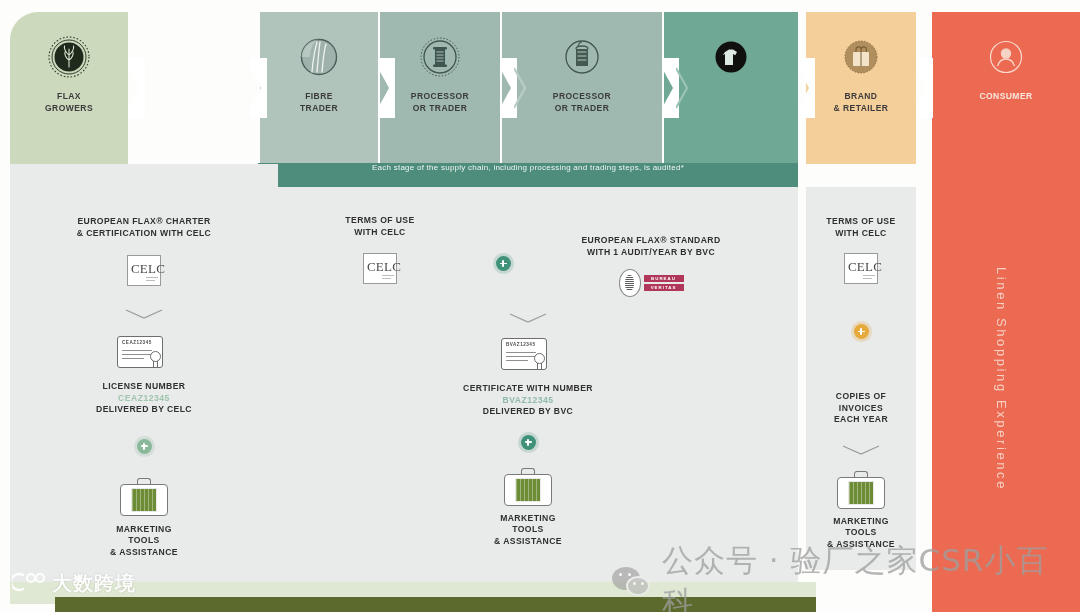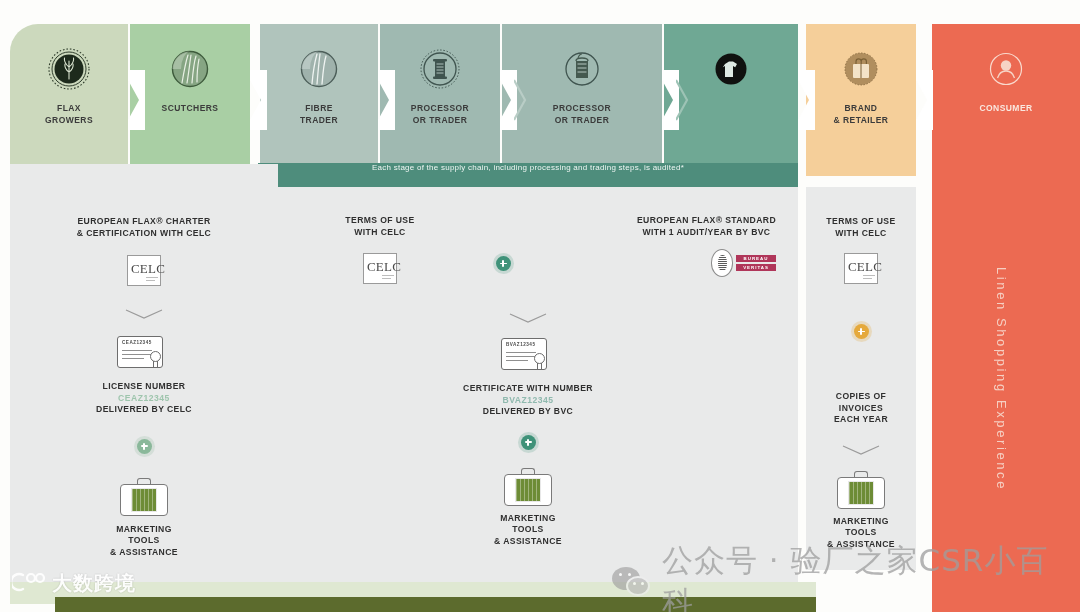--- a/index.html
+++ b/index.html
@@ -9,21 +9,21 @@
     font-family: "Liberation Sans", sans-serif;
     overflow: hidden;
   }
   #stage {
     position: relative;
     width: 1080px; height: 612px;
     background: #fdfdfb;
   }
 
   
-  .stage-row { position: absolute; top: 24px; left: 0; width: 1080px; height: 152px; }
+  .stage-row { position: absolute; top: 12px; left: 0; width: 1080px; height: 152px; }
   .tile {
     position: absolute; top: 0; height: 152px;
     overflow: hidden;
     display: flex; flex-direction: column;
     align-items: center; justify-content: flex-start;
   }
   .tile-icon {
     width: 46px; height: 46px; margin-top: 22px;
     border-radius: 50%;
     display: flex; align-items: center; justify-content: center;
@@ -252,31 +252,20 @@
       </div>
       <div class="tile-label">FLAX
 GROWERS</div>
     </div>
     <div class="chev" style="left:128px;">
       <svg width="17" height="60" viewBox="0 0 17 60">
           <path d="M0 10 L11 30 L0 50 L0 60 L17 60 L17 0 L0 0 Z" fill="#ffffff"></path>
         </svg>
     </div>
 
-    <div class="tile" style="left:130px;width:120px;background:#a9cfa4;">
-      <div class="tile-icon">
-        <svg class="icon-svg" width="44" height="44" viewBox="0 0 44 44">
-          <circle cx="22" cy="22" r="17.5" fill="#86a583"></circle>
-          <circle cx="22" cy="22" r="17.5" fill="none" stroke="#3e5b3c" stroke-width="1.4"></circle>
-          <path d="M14 36 C16 24 18 14 20 8 M19 36 C21 24 22 14 23 8 M24 36 C25 24 26 15 28 9 M29 35 C29 25 30 17 31 12" stroke="#e8f0e4" stroke-width="1.2" fill="none" stroke-linecap="round"></path>
-          <path d="M22 22 m -17.5 0 a 17.5 17.5 0 0 1 17.5 -17.5 a 10 18 0 0 0 -9 17.5 Z" fill="#c3d6c0" opacity=".55"></path>
-        </svg>
-      </div>
-      <div class="tile-label">SCUTCHERS</div>
-    </div>
     <div class="chev" style="left:250px;">
       <svg width="17" height="60" viewBox="0 0 17 60">
           <path d="M0 10 L11 30 L0 50 L0 60 L17 60 L17 0 L0 0 Z" fill="#ffffff"></path>
         </svg>
     </div>
 
     <div class="tile" style="left:260px;width:118px;background:#b0c4bc;">
       <div class="tile-icon">
         <svg class="icon-svg" width="44" height="44" viewBox="0 0 44 44">
           <circle cx="22" cy="22" r="17.5" fill="#9fb2ac"></circle>
@@ -446,21 +435,21 @@
 WITH CELC</div>
           <div class="celc" style="margin-top:15px;">
             <span class="ct">CELC</span>
             <i class="l1"></i>
               <i class="l2"></i>
           </div>
         </div>
         <div style="width:46px;display:flex;justify-content:center;align-items:flex-start;padding-top:41px;">
           <div class="plus teal"></div>
         </div>
-        <div style="width:250px;display:flex;flex-direction:column;align-items:flex-end;">
+        <div style="width:250px;display:flex;flex-direction:column;align-items:center;margin-top:20px;">
           <div class="blk-title">EUROPEAN FLAX® STANDARD
 WITH 1 AUDIT/YEAR BY BVC</div>
           <div class="bvc" style="margin-top:11px;">
             <div class="bvc-seal">
                 <i></i>
               </div>
             <div class="bvc-word">
               <b>BUREAU</b>
               <b>VERITAS</b>
             </div>

